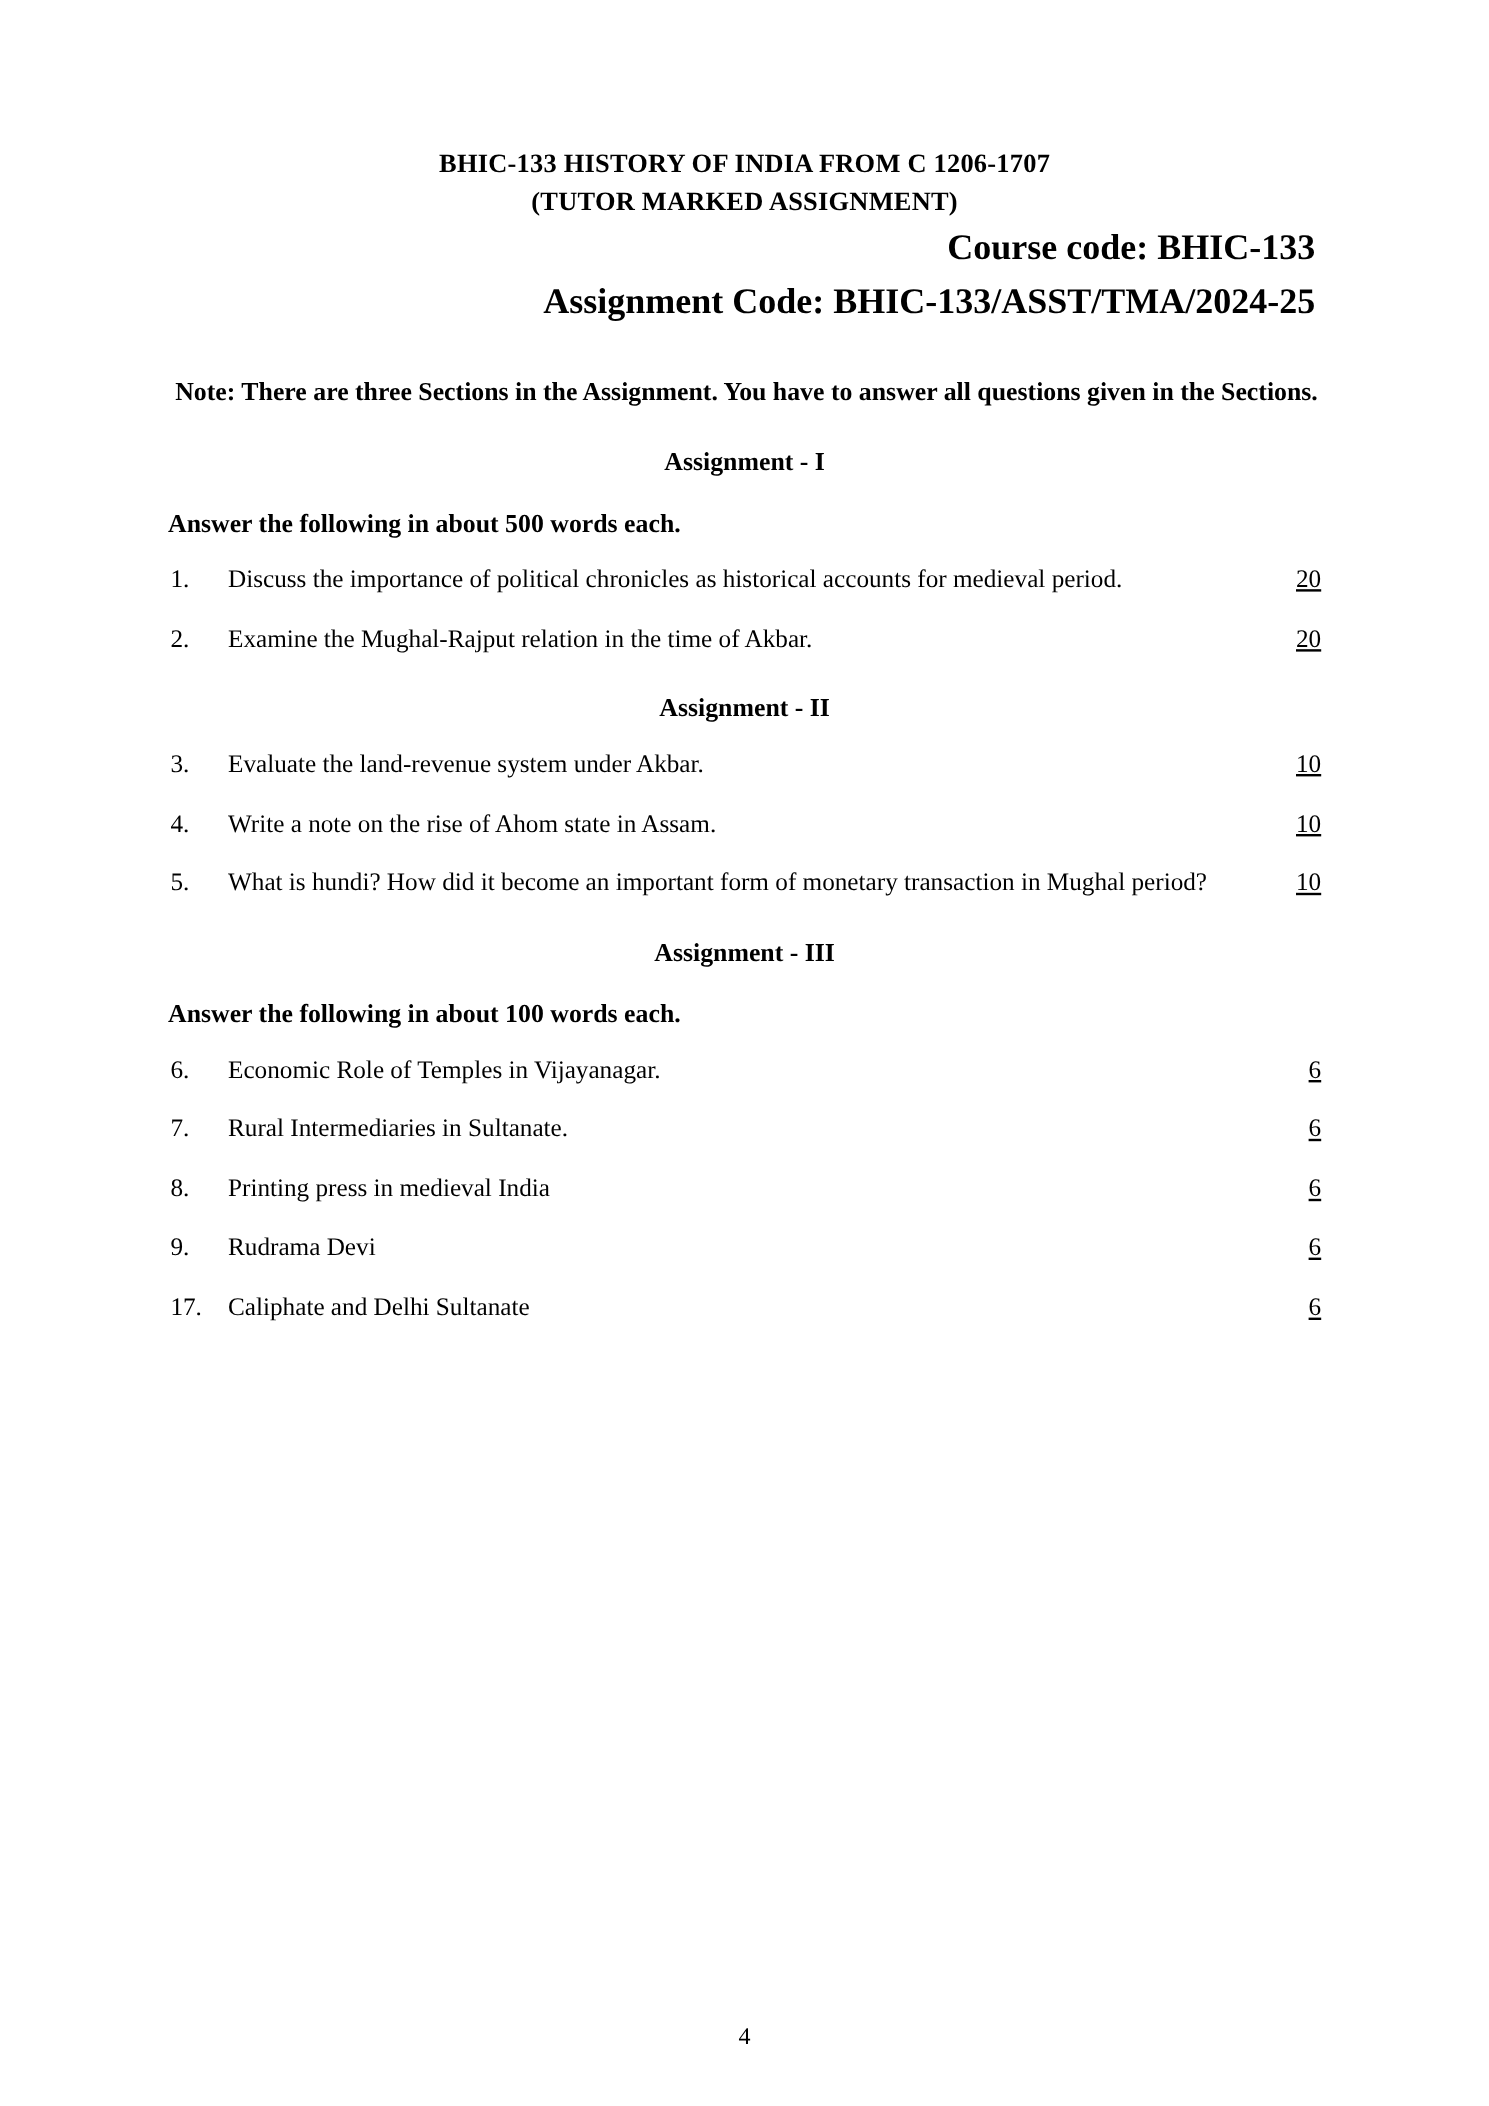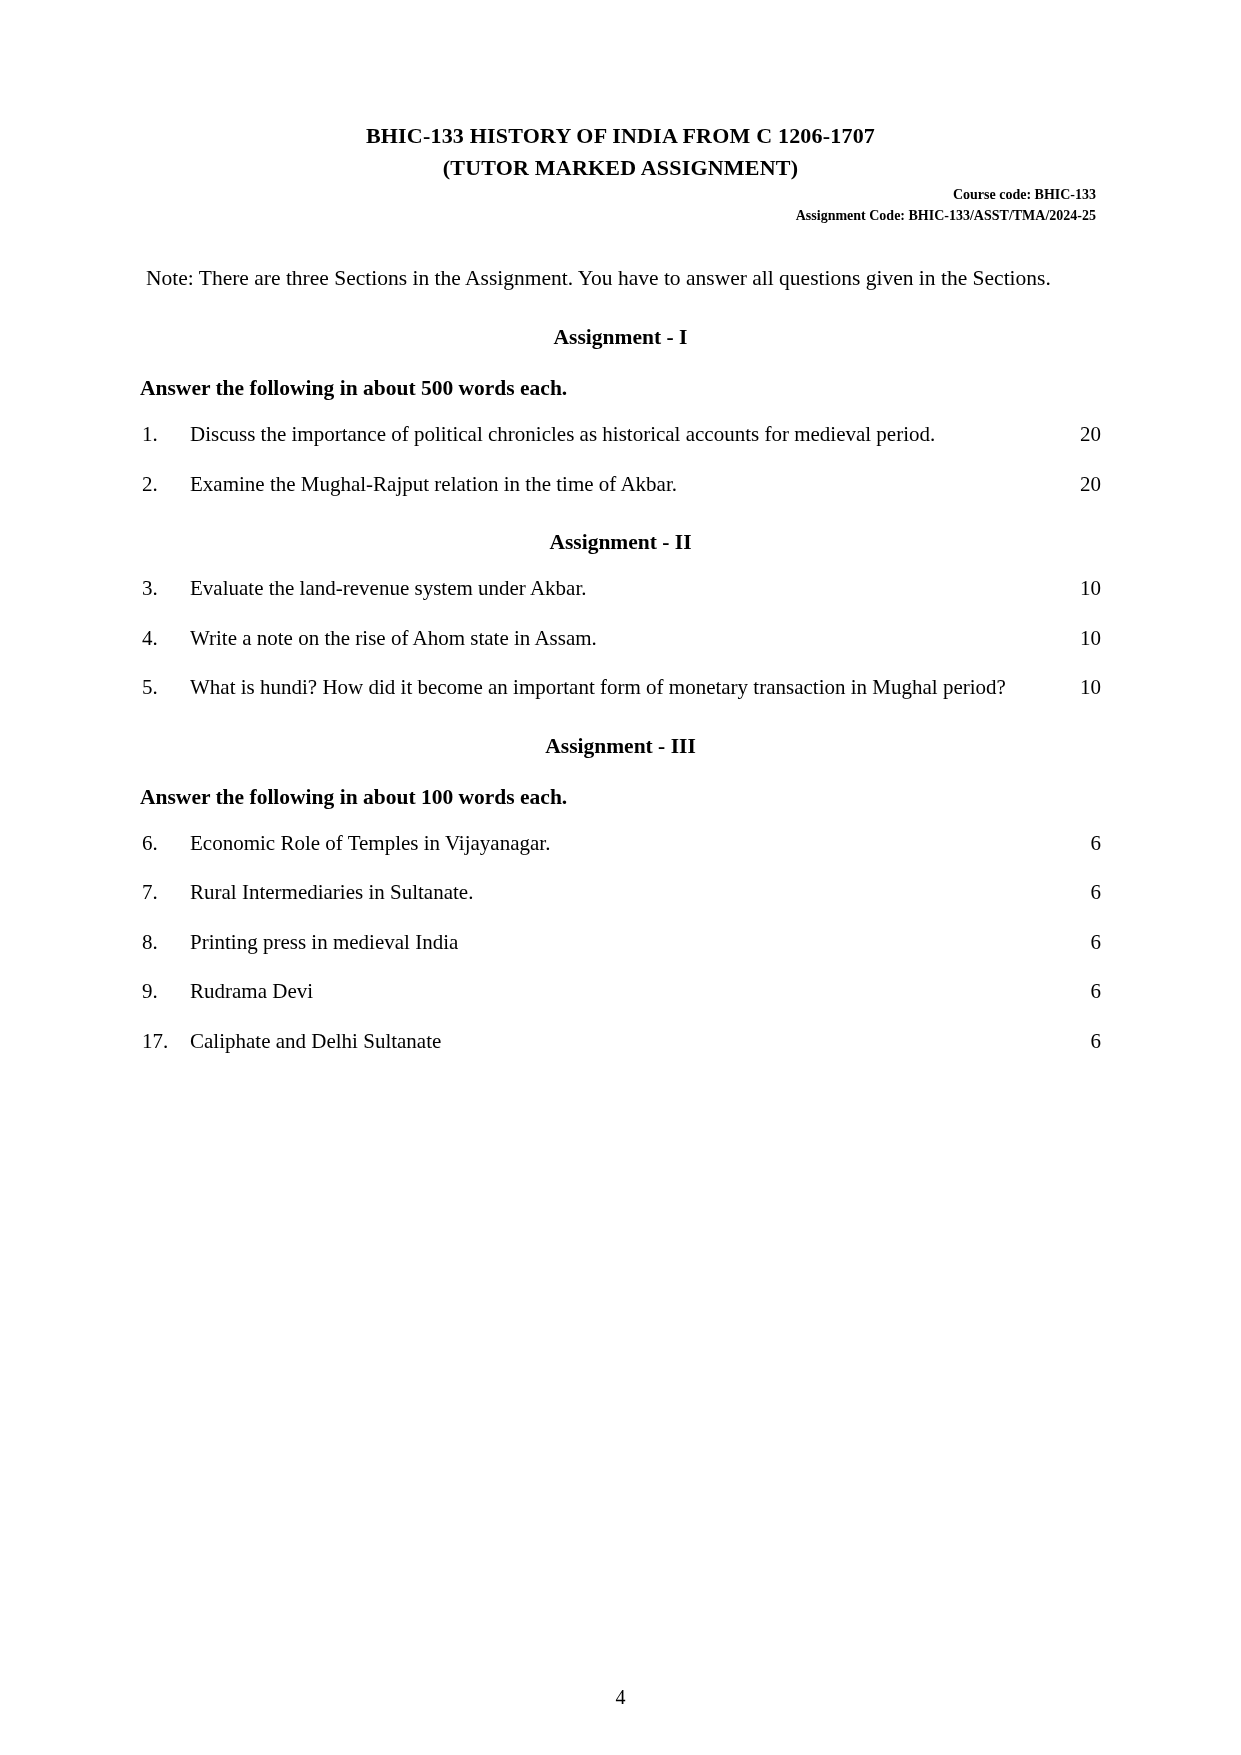--- a/index.html
+++ b/index.html
@@ -25,26 +25,26 @@
   .title-line {
     text-align: center;
     font-weight: bold;
     font-size: 22px;
     line-height: 1.45;
     letter-spacing: 0.2px;
   }
   .right-line {
     text-align: right;
     font-weight: bold;
-    font-size: 14px;
+    font-size: 30px;
     line-height: 1.5;
     padding-right: 5px;
   }
   .note {
-    font-weight: normal;
+    font-weight: bold;
     font-size: 21.5px;
     line-height: 1.55;
     margin-top: 36px;
     text-align: justify;
     padding-left: 6px;
   }
   .section-head {
     text-align: center;
     font-weight: bold;
     font-size: 21.5px;
@@ -75,20 +75,21 @@
     text-justify: inter-word;
     padding-right: 6px;
   }
   .q-text.nojust {
     text-align: left;
   }
   .q-marks {
     width: 52px;
     flex: 0 0 52px;
     text-align: right;
+    text-decoration: underline;
   }
   .q-marks.low {
     align-self: flex-end;
   }
   .footer-num {
     position: absolute;
     left: 0;
     right: 0;
     bottom: 46px;
     text-align: center;

